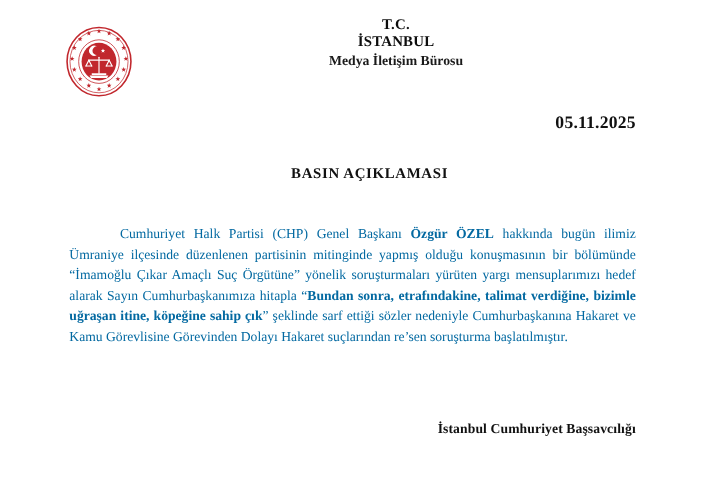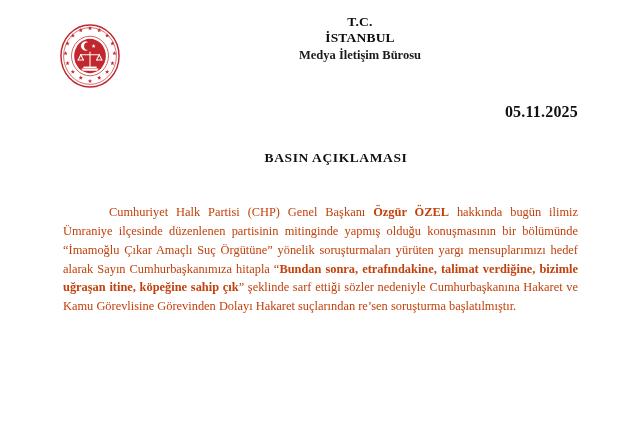--- a/index.html
+++ b/index.html
@@ -93,21 +93,21 @@
     top: 203px;
     width: 515px;
   }
   .para {
     margin: 0;
     text-align: justify;
     text-justify: inter-word;
     text-indent: 46px;
     font-size: 12.4px;
     line-height: 1.52;
-    color: #c2410c;
+    color: #0369a1;
     hyphens: none;
   }
   .para + .para { margin-top: 9px; }
   .para b { font-weight: bold; }
 
   
   .signature {
     position: absolute;
     left: 63px;
     top: 383px;
@@ -218,14 +218,15 @@
   </div>
 
   <div class="date-row">05.11.2025</div>
 
   <div class="doc-title">BASIN AÇIKLAMASI</div>
 
   <div class="body-block">
     <p class="para"><span>Cumhuriyet Halk Partisi (CHP) Genel Başkanı </span><b>Özgür ÖZEL</b><span> hakkında bugün ilimiz Ümraniye ilçesinde düzenlenen partisinin mitinginde yapmış olduğu konuşmasının bir bölümünde “İmamoğlu Çıkar Amaçlı Suç Örgütüne” yönelik soruşturmaları yürüten yargı mensuplarımızı hedef alarak Sayın Cumhurbaşkanımıza hitapla “</span><b>Bundan sonra, etrafındakine, talimat verdiğine, bizimle uğraşan itine, köpeğine sahip çık</b><span>” şeklinde sarf ettiği sözler nedeniyle Cumhurbaşkanına Hakaret ve Kamu Görevlisine Görevinden Dolayı Hakaret suçlarından re’sen soruşturma başlatılmıştır.</span></p>
   </div>
 
+  <div class="signature">İstanbul Cumhuriyet Başsavcılığı</div>
 
 </div>
 
 </body></html>

